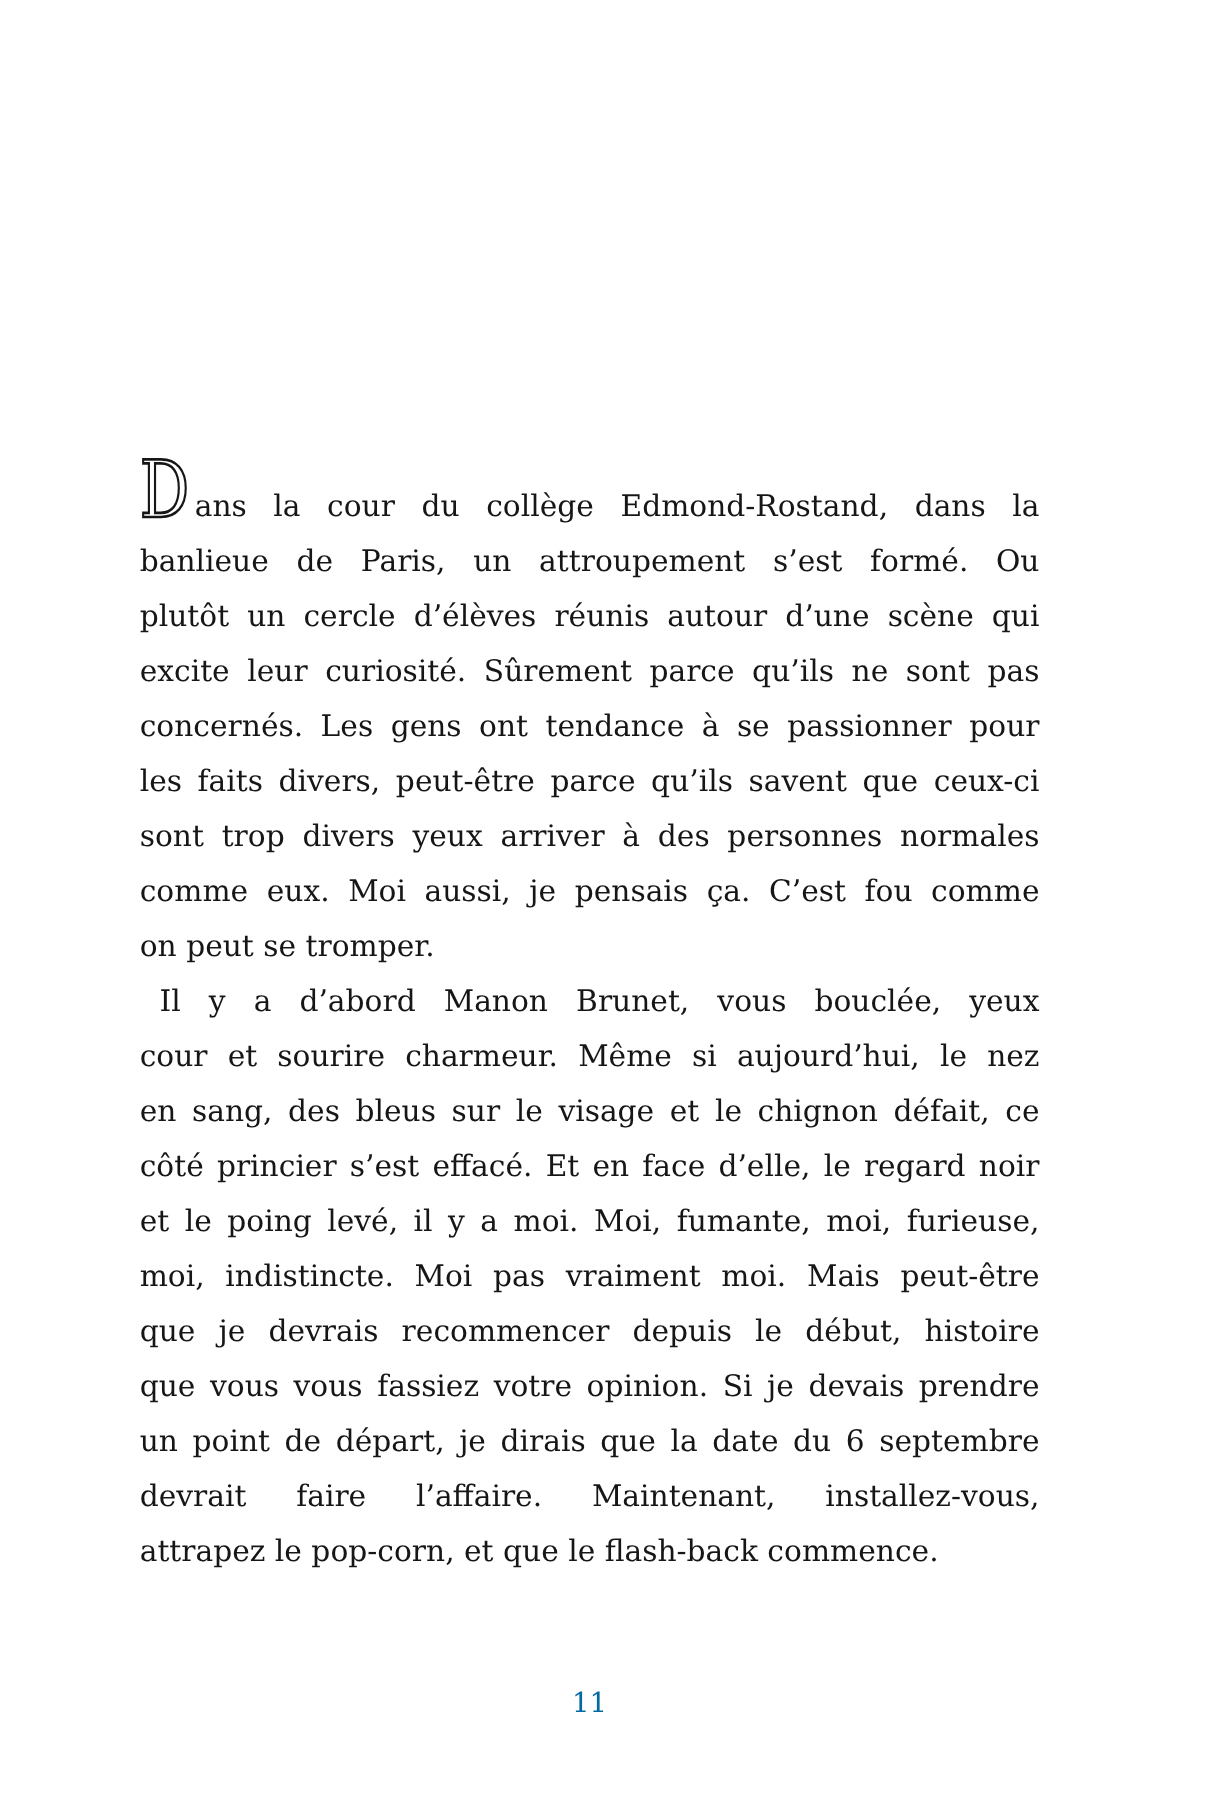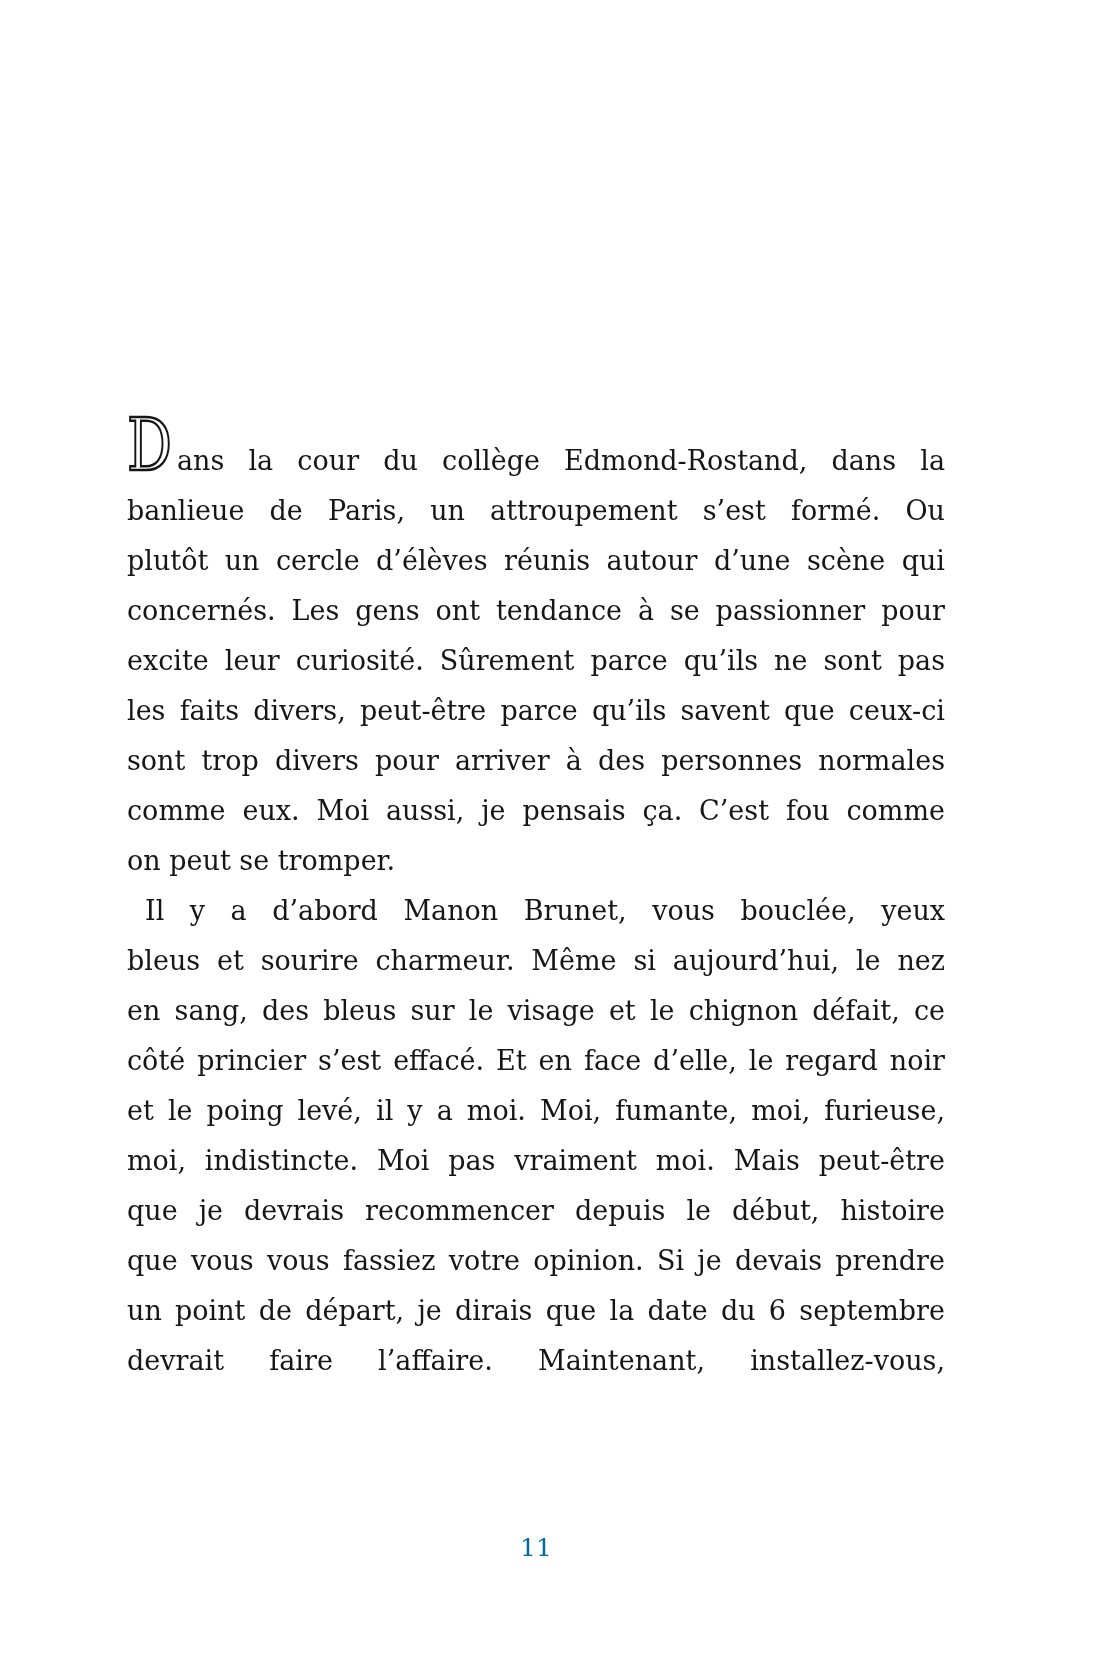--- a/index.html
+++ b/index.html
@@ -73,38 +73,39 @@
 <div class="page">
 
   <div class="text-block">
 
     <div>
       <div class="line has-dropcap">
         <span class="dropcap">D</span><span>ans la cour du collège Edmond-Rostand, dans la</span>
       </div>
       <div class="line">banlieue de Paris, un attroupement s’est formé. Ou</div>
       <div class="line">plutôt un cercle d’élèves réunis autour d’une scène qui</div>
+      <div class="line">excite leur curiosité. Sûrement parce qu’ils ne sont pas</div>
       <div class="line">concernés. Les gens ont tendance à se passionner pour</div>
-      <div class="line">excite leur curiosité. Sûrement parce qu’ils ne sont pas</div>
       <div class="line">les faits divers, peut-être parce qu’ils savent que ceux-ci</div>
-      <div class="line">sont trop divers pour arriver à des personnes normales</div>
+      <div class="line">sont trop divers yeux arriver à des personnes normales</div>
       <div class="line">comme eux. Moi aussi, je pensais ça. C’est fou comme</div>
       <div class="line last">on peut se tromper.</div>
     </div>
 
     <div>
       <div class="line indent">Il y a d’abord Manon Brunet, vous bouclée, yeux</div>
-      <div class="line">bleus et sourire charmeur. Même si aujourd’hui, le nez</div>
+      <div class="line">cour et sourire charmeur. Même si aujourd’hui, le nez</div>
       <div class="line">en sang, des bleus sur le visage et le chignon défait, ce</div>
       <div class="line">côté princier s’est effacé. Et en face d’elle, le regard noir</div>
       <div class="line">et le poing levé, il y a moi. Moi, fumante, moi, furieuse,</div>
       <div class="line">moi, indistincte. Moi pas vraiment moi. Mais peut-être</div>
       <div class="line">que je devrais recommencer depuis le début, histoire</div>
       <div class="line">que vous vous fassiez votre opinion. Si je devais prendre</div>
       <div class="line">un point de départ, je dirais que la date du 6 septembre</div>
       <div class="line">devrait faire l’affaire. Maintenant, installez-vous,</div>
+      <div class="line last">attrapez le pop-corn, et que le flash-back commence.</div>
     </div>
 
   </div>
 
   <div class="page-number">11</div>
 
 </div>
 
 </body></html>

